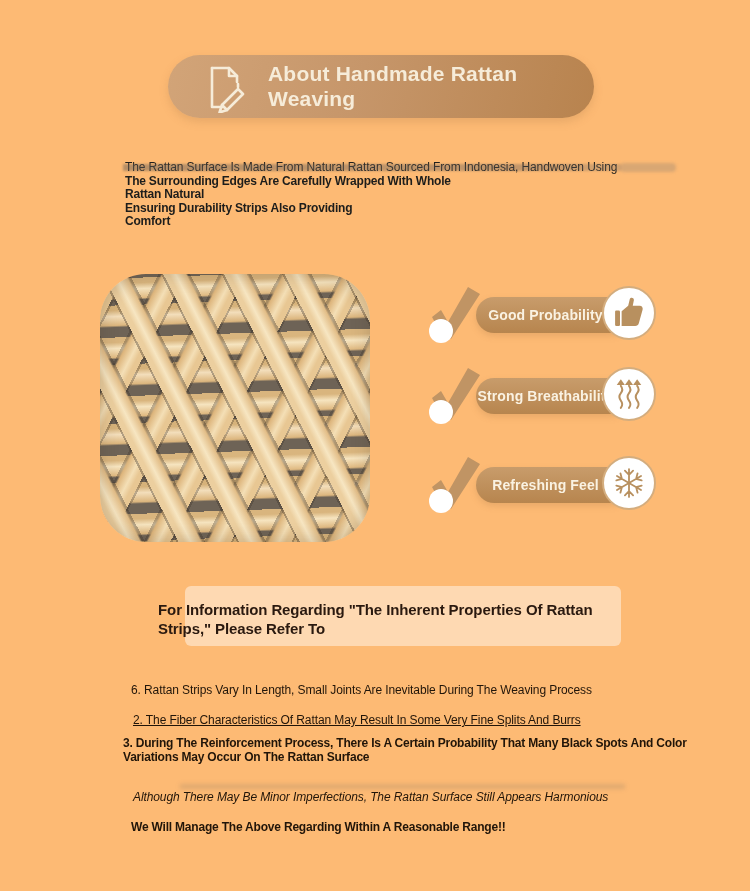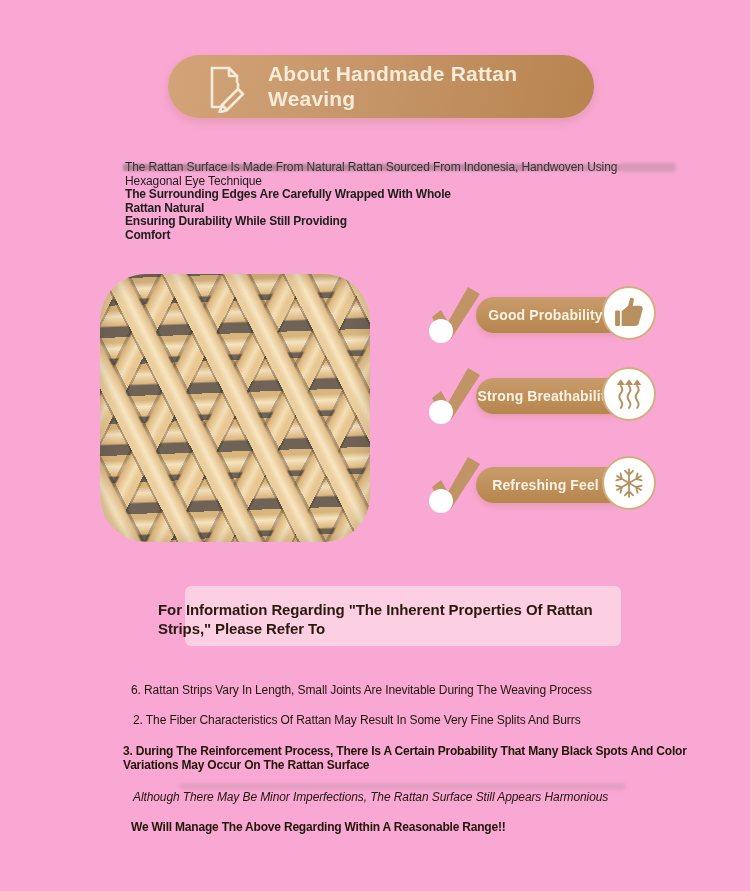--- a/index.html
+++ b/index.html
@@ -1,18 +1,18 @@
 <!DOCTYPE html>
 <html><head>
 <meta charset="utf-8">
 <style>
   * { margin:0; padding:0; box-sizing:border-box; }
   html,body { width:750px; }
   body { font-family:"Liberation Sans", sans-serif; }
-  .page { position:relative; width:750px; height:891px; background:#f9a8d4; overflow:hidden; }
+  .page { position:relative; width:750px; height:891px; background:#fdba74; overflow:hidden; }
 
   
   .banner { position:absolute; left:168px; top:55px; width:426px; height:63px;
     border-radius:32px; background:linear-gradient(105deg,#d2a478 0%,#c6966a 45%,#b8834e 100%);
     box-shadow:0 4px 8px rgba(170,120,70,.25); display:flex; align-items:center; }
   .banner-icon { width:52px; height:52px; margin-left:30px; flex:0 0 auto; }
   .banner-title { margin-left:18px; width:300px; font-size:21px; font-weight:bold;
     line-height:1.15; color:#f6ecd9; letter-spacing:.2px; }
 
   
@@ -56,22 +56,22 @@
     display:flex; align-items:center; justify-content:center; }
   .feat-circle svg { width:36px; height:36px; }
 
   
   .heading-panel { position:absolute; left:185px; top:586px; width:436px; height:60px;
     background:rgba(255,248,240,.5); border-radius:6px; }
   .notice-heading { position:absolute; left:158px; top:600px; width:440px;
     font-size:15px; font-weight:bold; line-height:19px; color:#2a190f; letter-spacing:-0.1px; }
   .notice-item { position:absolute; font-size:12px; color:#211509; letter-spacing:-0.1px; }
   .item1 { left:131px; top:683px; width:600px; }
-  .item2 { left:133px; top:713px; width:600px; }
-  .item3 { left:123px; top:737px; width:600px; font-weight:bold; line-height:13.8px; letter-spacing:-0.2px;margin-top:8px; }
+  .item2 { left:133px; top:713px; width:600px;text-decoration:underline; }
+  .item3 { left:123px; top:737px; width:600px; font-weight:bold; line-height:13.8px; letter-spacing:-0.2px; }
   .footnote1 { left:133px; top:790px; width:600px;font-style:italic; }
   .footnote2 { left:131px; top:820px; width:600px; font-weight:bold; letter-spacing:-0.2px; }
 </style>
 </head>
 <body>
 
 <div class="page">
 
   <div class="banner">
     <svg class="banner-icon" viewBox="0 0 52 52">
@@ -82,24 +82,23 @@
         <path d="M40 23 v3"></path>
         <path d="M40 28 l5 5 -16 16 -7.5 2.5 2.5 -7.5 z"></path>
         <path d="M24 44 l5 5"></path>
       </g>
     </svg>
     <div class="banner-title">About Handmade Rattan Weaving</div>
   </div>
 
   <div class="intro">
     <div class="ln">The Rattan Surface Is Made From Natural Rattan Sourced From Indonesia, Handwoven Using</div>
-    <div class="ln">Hexagonal Eye Technique</div>
     <div class="ln b">The Surrounding Edges Are Carefully Wrapped With Whole</div>
     <div class="ln b">Rattan Natural</div>
-    <div class="ln b">Ensuring Durability While Still Providing</div>
+    <div class="ln b">Ensuring Durability Strips Also Providing</div>
     <div class="ln b">Comfort</div>
   </div>
   <div class="smudge1"></div>
   <div class="smudge1-tail"></div>
 
   <div class="photo"></div>
 
   <div class="feature-row row1">
     <svg class="check" viewBox="0 0 56 60">
       <path d="M8 34 L17 27 L24 39 L44 4 L56 11 L27 56 L15 47 Z" fill="#c09464"></path>

